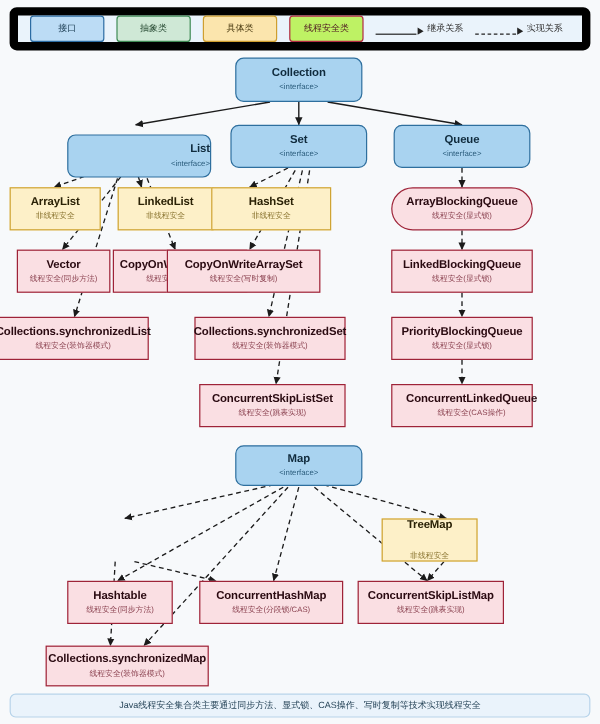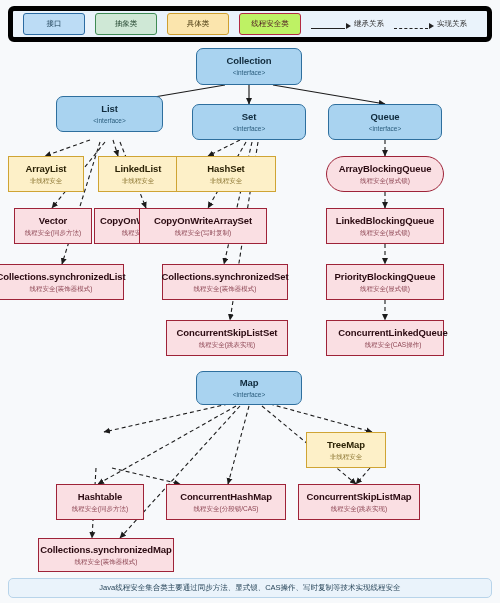--- a/index.html
+++ b/index.html
@@ -9,21 +9,21 @@
     font-family:"Liberation Sans","DejaVu Sans",sans-serif;
     position:relative;overflow:hidden;
   }
   #canvas{position:absolute;inset:0;width:500px;height:603px;}
   svg.edges{position:absolute;left:0;top:0;width:500px;height:603px;pointer-events:none;}
 
   
   .legend{
     position:absolute;left:8px;top:6px;width:484px;height:36px;
     box-sizing:border-box;
-    background:#eaf3fb;border:5px solid #000000;border-radius:6px;
+    background:#eaf3fb;border:7px solid #000000;border-radius:6px;
     display:flex;align-items:center;gap:10px;padding:0 10px;
   }
   .legend-chip{
     height:22px;min-width:62px;padding:0 8px;box-sizing:border-box;
     display:flex;align-items:center;justify-content:center;
     font-size:7.5px;border-radius:3px;white-space:nowrap;
   }
   .chip-iface{background:#bcdcf5;border:1.4px solid #2c6ca3;color:#17394f;}
   .chip-abstract{background:#cfe8d6;border:1.4px solid #3f8b55;color:#23462f;}
   .chip-concrete{background:#fbe5ad;border:1.4px solid #cf9f2f;color:#4a3a10;}
@@ -122,21 +122,21 @@
       <path d="M96,468 L92,538"></path>
       <path d="M370,468 L356,484"></path>
     </g>
   </svg>
 
   <div class="node n-iface" style="left:196px;top:48px;width:106px;height:37px;">
     <span class="t">Collection</span>
     <span class="s">&lt;interface&gt;</span>
   </div>
 
-  <div class="node n-iface" style="left:56px;top:96px;width:107px;height:36px;">
+  <div class="node n-iface" style="left:56px;top:112px;width:120px;height:36px;align-items:flex-end;">
     <span class="t">List</span>
     <span class="s">&lt;interface&gt;</span>
   </div>
   <div class="node n-iface" style="left:192px;top:104px;width:114px;height:36px;">
     <span class="t">Set</span>
     <span class="s">&lt;interface&gt;</span>
   </div>
   <div class="node n-iface" style="left:328px;top:104px;width:114px;height:36px;">
     <span class="t">Queue</span>
     <span class="s">&lt;interface&gt;</span>
@@ -196,21 +196,21 @@
   <div class="node n-safe" style="left:326px;top:320px;width:118px;height:36px;padding-left:16px;">
     <span class="t">ConcurrentLinkedQueue</span>
     <span class="s">线程安全(CAS操作)</span>
   </div>
 
   <div class="node n-iface" style="left:196px;top:371px;width:106px;height:34px;">
     <span class="t">Map</span>
     <span class="s">&lt;interface&gt;</span>
   </div>
 
-  <div class="node n-concrete" style="left:306px;top:432px;width:80px;height:36px;">
+  <div class="node n-concrete" style="left:318px;top:432px;width:80px;height:36px;justify-content:space-between;">
     <span class="t">TreeMap</span>
     <span class="s">非线程安全</span>
   </div>
 
   <div class="node n-safe" style="left:56px;top:484px;width:88px;height:36px;">
     <span class="t">Hashtable</span>
     <span class="s">线程安全(同步方法)</span>
   </div>
   <div class="node n-safe" style="left:166px;top:484px;width:120px;height:36px;">
     <span class="t">ConcurrentHashMap</span>

